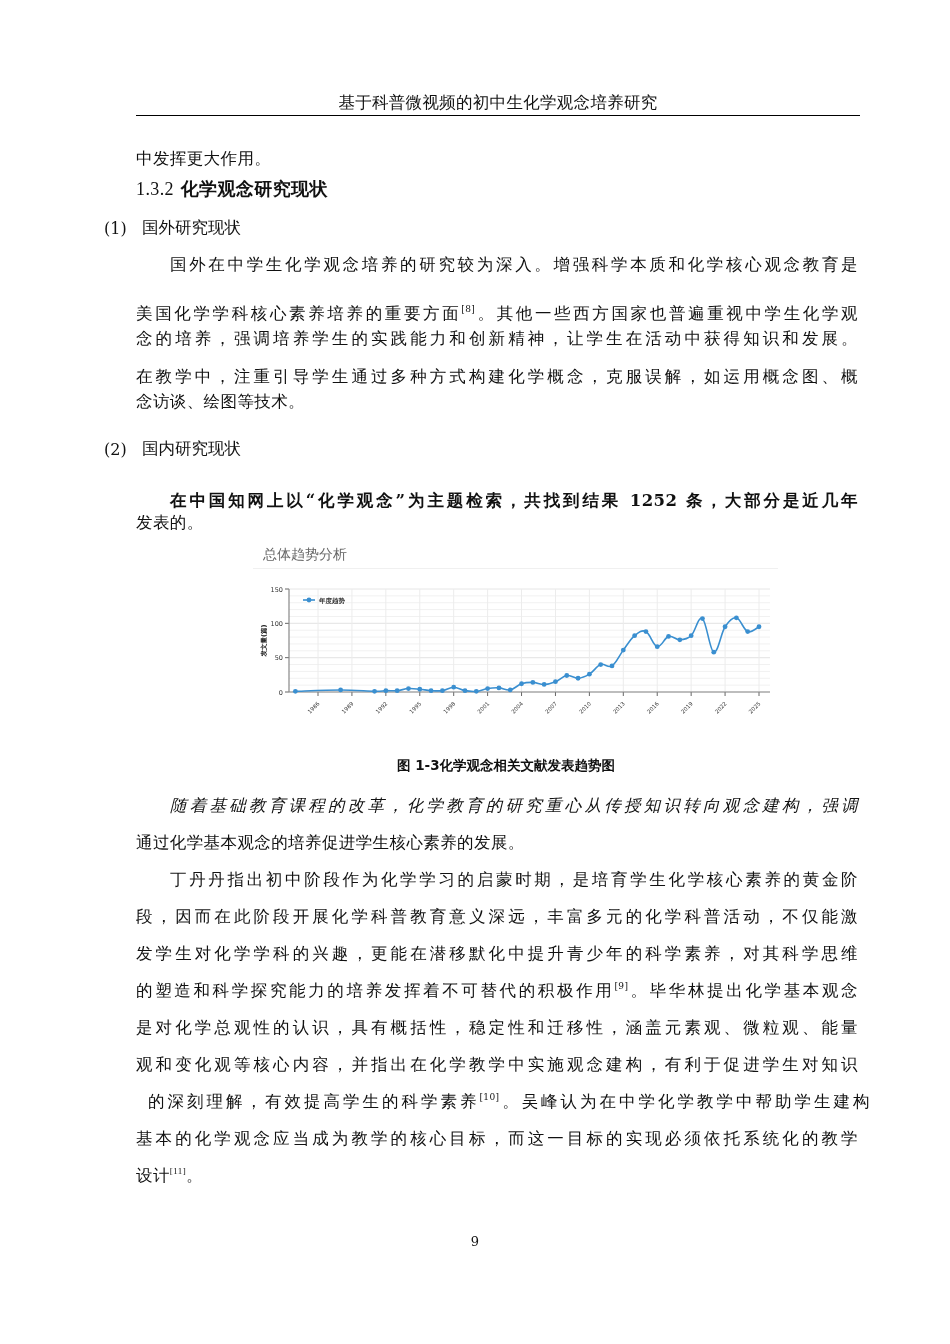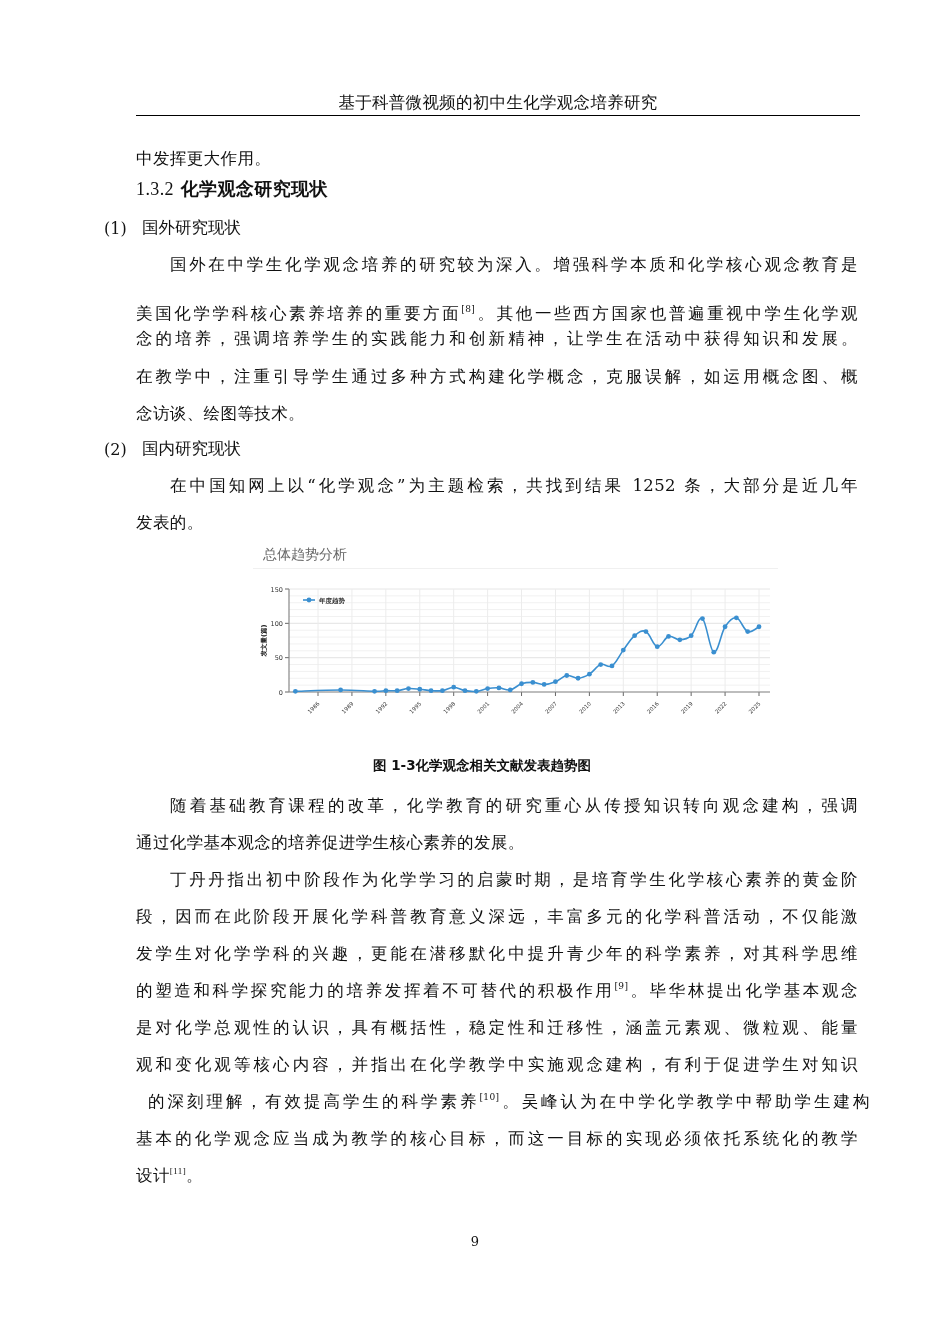--- a/index.html
+++ b/index.html
@@ -15,21 +15,21 @@
   .indent { left: 170px; width: 688px; }
   .heading { font-family: "DejaVu Sans", "Liberation Sans", sans-serif; font-weight: bold; font-size: 18px; }
   .heading .num { font-family: "Liberation Serif", serif; font-weight: normal; }
   .item-num { position: absolute; left: 104px; font-size: 16px; }
   .item-label { position: absolute; left: 142px; font-size: 16.5px; }
   sup { font-size: 9px; vertical-align: 7px; line-height: 0; }
   .chart-box { position: absolute; left: 253px; top: 540px; width: 525px; height: 185px; background: #fff; }
   .chart-header { position: absolute; left: 10px; top: 6px; font-family: "DejaVu Sans", sans-serif;
                   font-size: 14px; color: #666; }
   .chart-header-rule { position: absolute; left: 0; right: 0; top: 28px; border-top: 1px solid #f0f0f0; }
-  .caption { position: absolute; top: 757px; left: 120px; width: 724px; text-align: center;
+  .caption { position: absolute; top: 757px; left: 144px; width: 724px; text-align: center;
              font-family: "DejaVu Sans", "Liberation Sans", sans-serif; font-weight: bold; font-size: 13.5px; }
   .page-num { position: absolute; top: 1234px; left: 0; width: 950px; text-align: center; font-size: 13px; }
   svg text { font-family: "DejaVu Sans", "Liberation Sans", sans-serif; }
 </style>
 </head>
 <body>
 
 <div class="header-title">基于科普微视频的初中生化学观念培养研究</div>
 <div class="header-rule"></div>
 
@@ -40,25 +40,25 @@
   <span>化学观念研究现状</span>
 </div>
 
 <div class="item-num" style="top:219px;">(1)</div>
 <div class="item-label" style="top:217px;">国外研究现状</div>
 
 <div class="line indent para-line" style="top:254px;">国外在中学生化学观念培养的研究较为深入。增强科学本质和化学核心观念教育是</div>
 <div class="line para-line" style="top:291px;margin-top:12px;"><span>美国化学学科核心素养培养的重要方面</span><sup>[8]</sup><span>。其他一些西方国家也普遍重视中学生化学观</span></div>
 <div class="line para-line" style="top:328px;">念的培养，强调培养学生的实践能力和创新精神，让学生在活动中获得知识和发展。</div>
 <div class="line para-line" style="top:366px;">在教学中，注重引导学生通过多种方式构建化学概念，克服误解，如运用概念图、概</div>
-<div class="line para-line para-last" style="top:403px;">念访谈、绘图等技术。</div>
+<div class="line para-line para-last" style="top:391px;">念访谈、绘图等技术。</div>
 
 <div class="item-num" style="top:440px;">(2)</div>
 <div class="item-label" style="top:438px;">国内研究现状</div>
-<div class="line indent para-line" style="top:475px;">在中国知网上以“化学观念”为主题检索，共找到结果 1252 条，大部分是近几年</div>
+<div class="line indent para-line" style="top:490px;font-weight:bold;">在中国知网上以“化学观念”为主题检索，共找到结果 1252 条，大部分是近几年</div>
 <div class="line para-line para-last" style="top:512px;">发表的。</div>
 
 <div class="chart-box">
   <div class="chart-header">总体趋势分析</div>
   <div class="chart-header-rule"></div>
   <svg id="chart-svg" width="525" height="185" viewBox="0 0 525 185">
       <line x1="36" x2="517" y1="145.13333333333333" y2="145.13333333333333" stroke="#f1f1f1" stroke-width="1"></line>
       <line x1="36" x2="517" y1="138.26666666666668" y2="138.26666666666668" stroke="#f1f1f1" stroke-width="1"></line>
       <line x1="36" x2="517" y1="131.4" y2="131.4" stroke="#f1f1f1" stroke-width="1"></line>
       <line x1="36" x2="517" y1="124.53333333333333" y2="124.53333333333333" stroke="#f1f1f1" stroke-width="1"></line>
@@ -168,21 +168,21 @@
       <circle cx="494.6923076923077" cy="91.57333333333332" r="2.4" fill="#3a8fd0"></circle>
       <circle cx="506" cy="86.76666666666667" r="2.4" fill="#3a8fd0"></circle>
       <line x1="50" x2="62" y1="60" y2="60" stroke="#3a8fd0" stroke-width="1.6"></line>
       <circle cx="56" cy="60" r="2.4" fill="#3a8fd0"></circle>
       <text x="66" y="62.5" font-size="6.5" font-weight="bold" fill="#333">年度趋势</text>
     </svg>
 </div>
 
 <div class="caption">图 1-3化学观念相关文献发表趋势图</div>
 
-<div class="line indent para-line" style="top:795px;">随着基础教育课程的改革，化学教育的研究重心从传授知识转向观念建构，强调</div>
+<div class="line indent para-line" style="top:795px;font-style:italic;">随着基础教育课程的改革，化学教育的研究重心从传授知识转向观念建构，强调</div>
 <div class="line para-line para-last" style="top:832px;">通过化学基本观念的培养促进学生核心素养的发展。</div>
 
 <div class="line indent para-line" style="top:869px;">丁丹丹指出初中阶段作为化学学习的启蒙时期，是培育学生化学核心素养的黄金阶</div>
 <div class="line para-line" style="top:906px;">段，因而在此阶段开展化学科普教育意义深远，丰富多元的化学科普活动，不仅能激</div>
 <div class="line para-line" style="top:943px;">发学生对化学学科的兴趣，更能在潜移默化中提升青少年的科学素养，对其科学思维</div>
 <div class="line para-line" style="top:980px;"><span>的塑造和科学探究能力的培养发挥着不可替代的积极作用</span><sup>[9]</sup><span>。毕华林提出化学基本观念</span></div>
 <div class="line para-line" style="top:1017px;">是对化学总观性的认识，具有概括性，稳定性和迁移性，涵盖元素观、微粒观、能量</div>
 <div class="line para-line" style="top:1054px;">观和变化观等核心内容，并指出在化学教学中实施观念建构，有利于促进学生对知识</div>
 <div class="line para-line" style="top:1091px;margin-left:12px;"><span>的深刻理解，有效提高学生的科学素养</span><sup>[10]</sup><span>。吴峰认为在中学化学教学中帮助学生建构</span></div>
 <div class="line para-line" style="top:1128px;">基本的化学观念应当成为教学的核心目标，而这一目标的实现必须依托系统化的教学</div>

